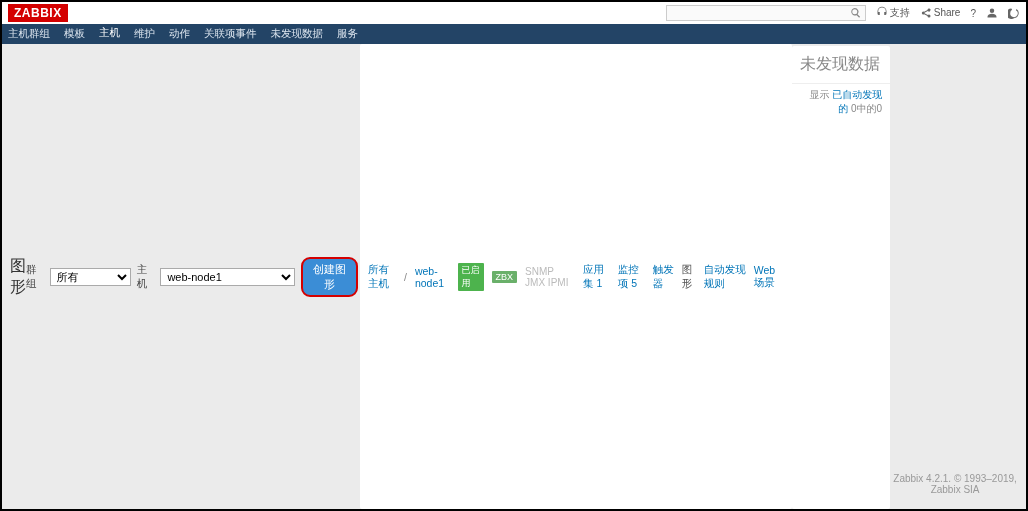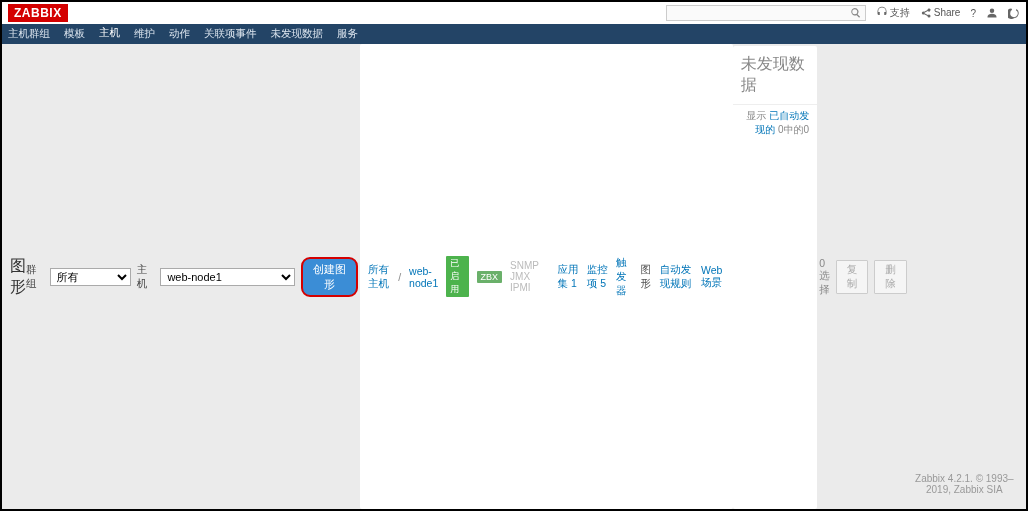--- a/index.html
+++ b/index.html
@@ -127,21 +127,16 @@
       <a class="tab-link">Web 场景</a>
     </div>
 
     <div class="table">
       <div class="empty">未发现数据</div>
       <div class="table-footer">
         <span>显示 </span><a>已自动发现的</a><span> 0中的0</span>
       </div>
     </div>
 
-    <div class="below-table">
-      <span>0 选择</span>
-      <button>复制</button>
-      <button>删除</button>
-    </div>
 
     <div class="footer">Zabbix 4.2.1. © 1993–2019, Zabbix SIA</div>
   </div>
 </div>
 
 </body></html>

